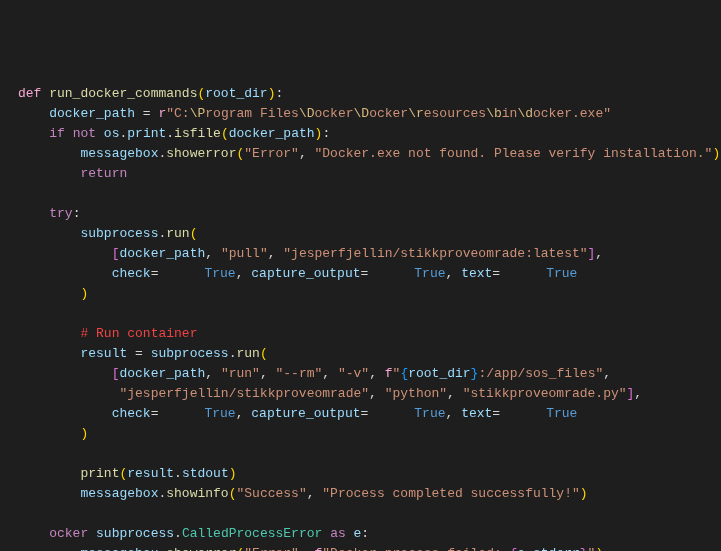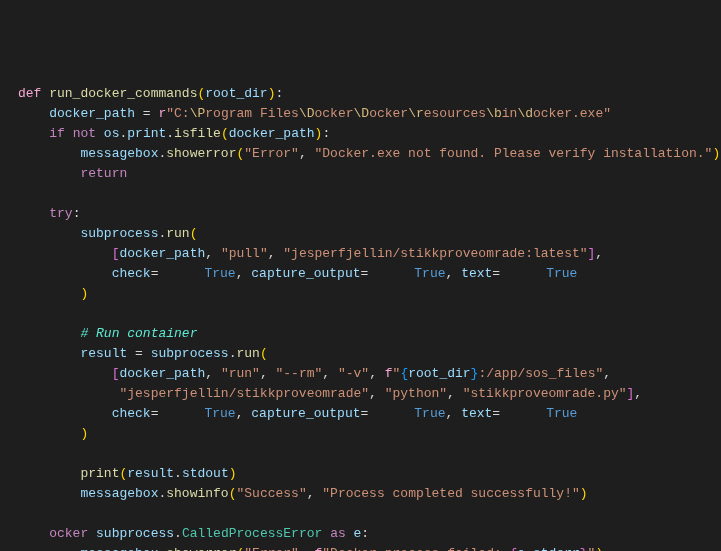--- a/index.html
+++ b/index.html
@@ -16,21 +16,21 @@
     overflow: hidden;
   }
   .kw-def { color: #f9a8d4; }
   .kw-flow { color: #c586c0; }
   .fn-name { color: #dcdcaa; }
   .var { color: #9cdcfe; text-align: right; }
   .str { color: #ce9178; }
   .str-esc { color: #d7ba7d; }
   .const { color: #569cd6; margin-left: 46px; }
   .cls { color: #4ec9b0; }
-  .cmt { color: #5eead4; font-style: italic; }
+  .cmt { color: #ef4444; }
   .brk1 { color: #ffd700; }
   .brk2 { color: #da70d6; }
   .brk3 { color: #179fff; }
 </style>
 </head>
 <body>
 
 
 
 <div><span><span class="kw-def">def</span> <span class="fn-name">run_docker_commands</span><span class="brk1">(</span><span class="var">root_dir</span><span class="brk1">)</span>:</span>

